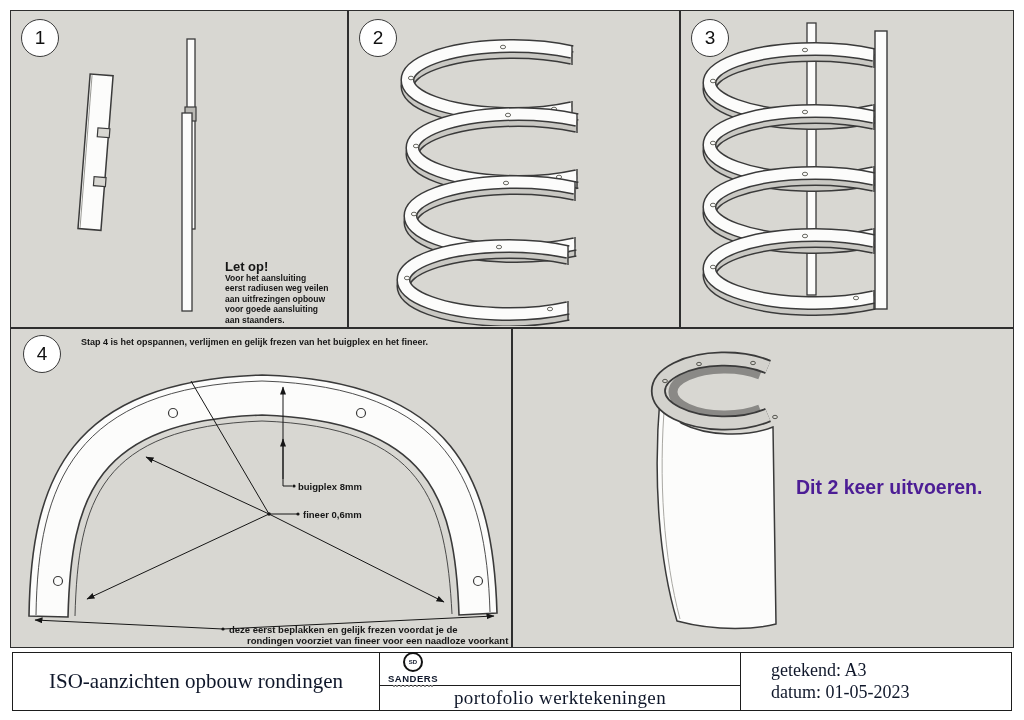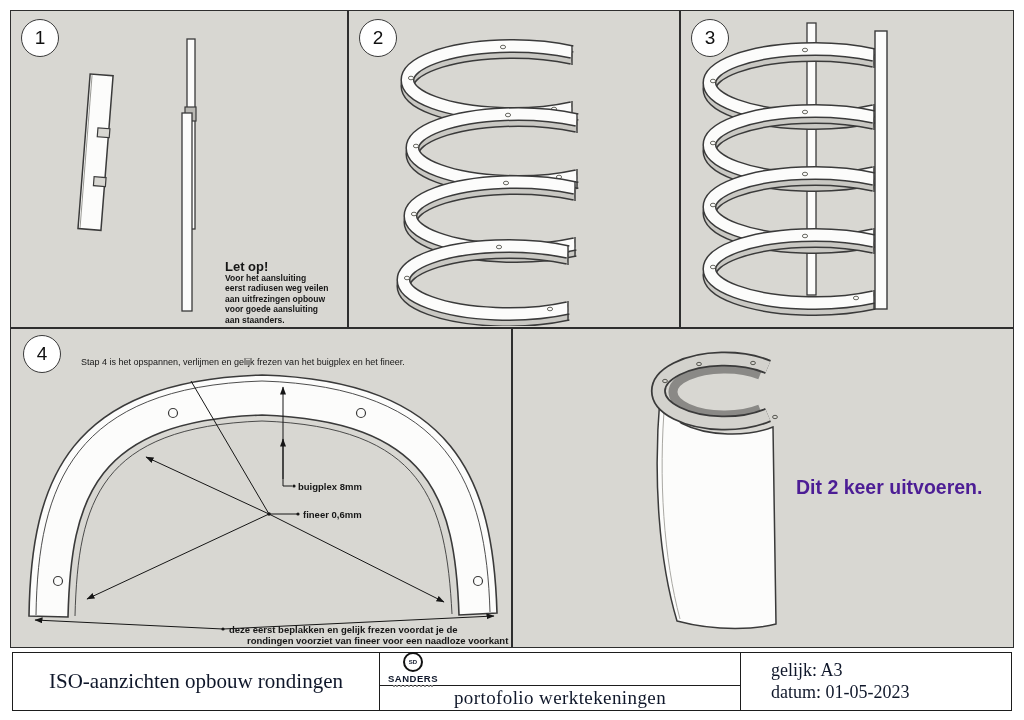--- a/index.html
+++ b/index.html
@@ -17,21 +17,21 @@
     background:#ffffff;border:1.7px solid #3a3a3a;box-sizing:border-box;
     display:flex;align-items:center;justify-content:center;
     font-size:19px;color:#111;z-index:5;
   }
   .note{
     position:absolute;font-size:8.5px;line-height:10.5px;font-weight:700;
     color:#161616;white-space:nowrap;z-index:4;
   }
   .note .t{display:block;}
   .step4-header{
-    position:absolute;left:70px;top:28px;font-size:9px;font-weight:400;
+    position:absolute;left:70px;top:8px;font-size:9px;font-weight:700;
     white-space:nowrap;z-index:4;text-align:right;
   }
   .result-caption{
     position:absolute;left:283px;top:147px;font-size:19.5px;font-weight:700;
     color:#4c1d95;white-space:nowrap;z-index:4;
   }
   .ann{font:700 9.5px "Liberation Sans",sans-serif;fill:#161616;}
   
   .tblock{
     position:absolute;left:12px;top:652px;width:1000px;height:59px;
@@ -220,16 +220,16 @@
     <div class="tb-mid-top">
       <div class="logo">
         <div class="logo-circle">SD</div>
         <div class="logo-name">SANDERS</div>
         <div class="logo-tagline"></div>
       </div>
     </div>
     <div class="tb-mid-bottom">portofolio werktekeningen</div>
   </div>
   <div class="tb-cell tb-right">
-    <div>gelijk: A3</div>
+    <div>getekend: A3</div>
     <div>datum: 01-05-2023</div>
   </div>
 </div>
 
 </body></html>

